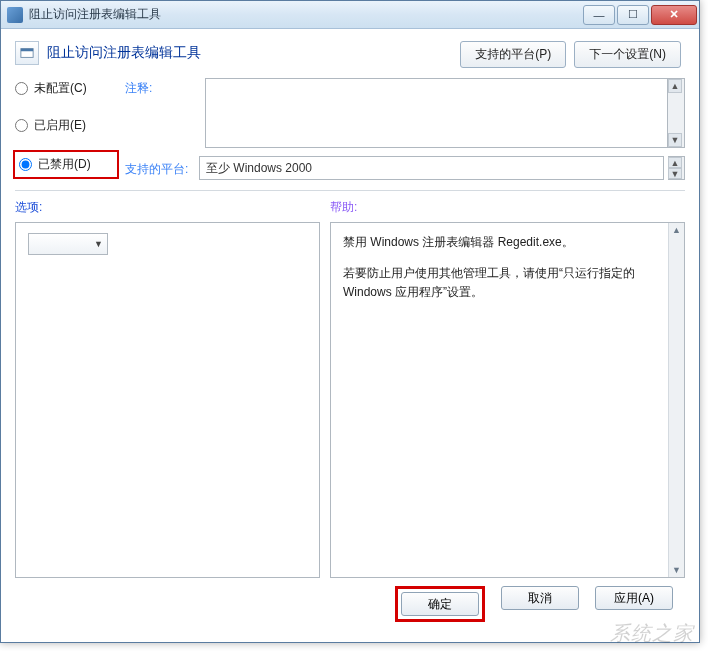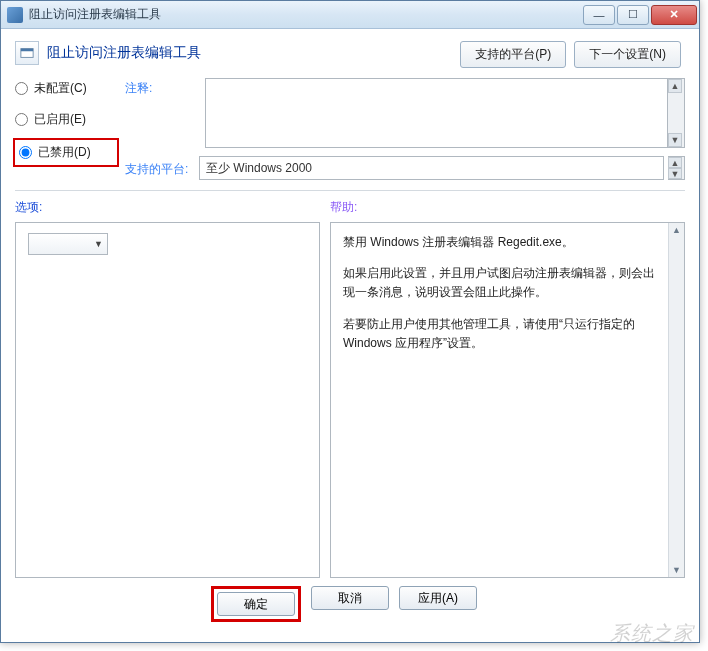--- a/index.html
+++ b/index.html
@@ -75,21 +75,21 @@
   background: linear-gradient(to bottom,#fdfdfd,#e9eef3);
   font-size:12px; color:#222;
   cursor: pointer;
 }
 
 .policy-grid {
   display:flex;
   gap: 10px;
   align-items:flex-start;
 }
-.radio-col { width: 100px; display:flex; flex-direction:column; gap:14px; padding-top:2px;}
+.radio-col { width: 100px; display:flex; flex-direction:column; gap:20px; padding-top:2px;}
 .radio-item { display:flex; align-items:center; gap:6px; font-size:12px; color:#222; cursor:pointer;}
 .radio-item input { margin:0; }
 .radio-highlight {
   border: 2px solid #d40000;
   padding: 4px 4px 4px 4px;
   margin: -4px -4px -4px -2px;
 }
 .meta-col { flex:1; display:flex; flex-direction:column; gap:8px; }
 .meta-row { display:flex; align-items:stretch; gap:10px; }
 .meta-label { width:70px; color:#3b82f6; padding-top:2px;}
@@ -139,22 +139,22 @@
   border:1px solid #b0b8c0;
   background:linear-gradient(to bottom,#fff,#eef2f6);
   display:flex; align-items:center; justify-content:flex-end;
   padding:0 4px;
 }
 .combo .caret { font-size:9px; color:#444; }
 .help-text p { margin-bottom:12px; line-height:1.6; }
 
 .footer {
   display:flex;
-  justify-content:center;
-  gap:10px;
+  justify-content:flex-end;
+  gap:16px;
   padding:8px 12px 10px 0;
 }
 .btn-ok-wrap {
   border:3px solid #d40000;
   padding:3px;
   display:inline-block;
 }
 .btn-main, .btn-sec {
   width:78px; height:24px;
   border:1px solid #8fa3b6;
@@ -266,21 +266,20 @@
               <span></span>
               <span class="caret">▼</span>
             </div>
           </div>
         </div>
       </div>
 
       <div class="panel right">
         <div class="panel-inner help-text">
           <p>禁用 Windows 注册表编辑器 Regedit.exe。</p>
-          <p>如果启用此设置，并且用户试图启动注册表编辑器，则会出现一条消息，说明设置会阻止此操作。</p>
           <p>若要防止用户使用其他管理工具，请使用“只运行指定的 Windows 应用程序”设置。</p>
         </div>
         <div class="vscroll">
           <span class="arrow">▲</span>
           <span class="arrow">▼</span>
         </div>
       </div>
     </div>
 
     <div class="footer">

